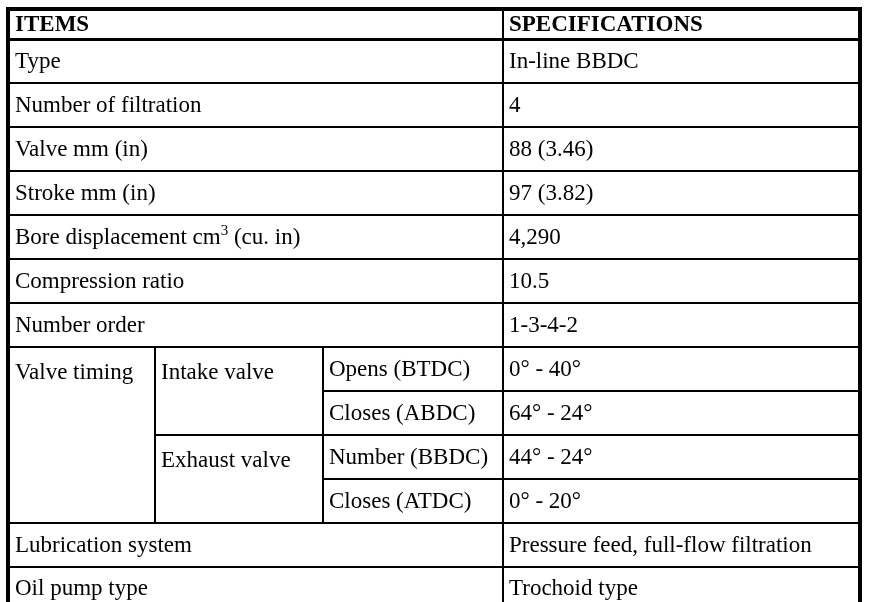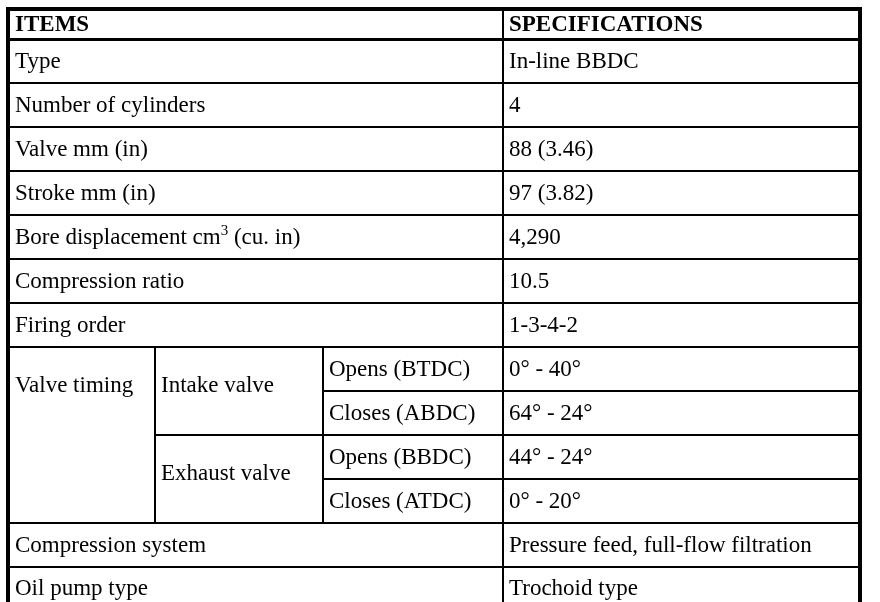--- a/index.html
+++ b/index.html
@@ -46,21 +46,21 @@
     font-weight: normal;
   }
   th {
     font-weight: bold;
     border-bottom: 3px solid #000000;
   }
   tr.hdr  { height: 30px; }
   tr.data { height: 44px; }
   td.top {
     vertical-align: top;
-    padding-top: 24px;
+    padding-top: 11px;
   }
   sup.cm3 {
     font-size: 15px;
     line-height: 0;
     vertical-align: super;
     letter-spacing: 0;
   }
 </style>
 </head>
 <body>
@@ -78,66 +78,66 @@
         <tr class="hdr">
       <th colspan="3">ITEMS</th>
       <th>SPECIFICATIONS</th>
     </tr>
 
     <tr class="data">
       <td colspan="3">Type</td>
       <td>In-line BBDC</td>
     </tr>
     <tr class="data">
-      <td colspan="3">Number of cylinders</td>
+      <td colspan="3">Number of filtration</td>
       <td>4</td>
     </tr>
     <tr class="data">
       <td colspan="3">Valve mm (in)</td>
       <td>88 (3.46)</td>
     </tr>
     <tr class="data">
       <td colspan="3">Stroke mm (in)</td>
       <td>97 (3.82)</td>
     </tr>
     <tr class="data">
       <td colspan="3"><span>Bore displacement cm</span><sup class="cm3">3</sup><span> (cu. in)</span></td>
       <td>4,290</td>
     </tr>
     <tr class="data">
       <td colspan="3">Compression ratio</td>
       <td>10.5</td>
     </tr>
     <tr class="data">
-      <td colspan="3">Firing order</td>
+      <td colspan="3">Number order</td>
       <td>1-3-4-2</td>
     </tr>
 
     <tr class="data">
       <td rowspan="4" class="top">Valve timing</td>
       <td rowspan="2" class="top">Intake valve</td>
       <td>Opens (BTDC)</td>
       <td>0° - 40°</td>
     </tr>
     <tr class="data">
       <td>Closes (ABDC)</td>
       <td>64° - 24°</td>
     </tr>
     <tr class="data">
       <td rowspan="2" class="top">Exhaust valve</td>
-      <td>Opens (BBDC)</td>
+      <td>Number (BBDC)</td>
       <td>44° - 24°</td>
     </tr>
     <tr class="data">
       <td>Closes (ATDC)</td>
       <td>0° - 20°</td>
     </tr>
 
     <tr class="data">
-      <td colspan="3">Compression system</td>
+      <td colspan="3">Lubrication system</td>
       <td>Pressure feed, full-flow filtration</td>
     </tr>
     <tr class="data">
       <td colspan="3">Oil pump type</td>
       <td>Trochoid type</td>
     </tr>
   </tbody>
     </table>
 </div>
 

